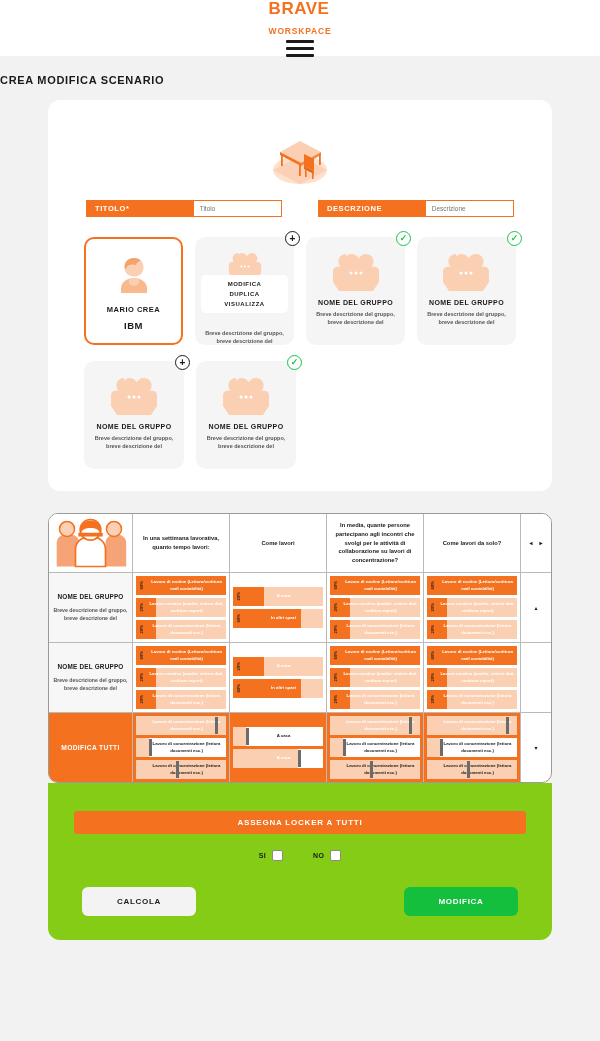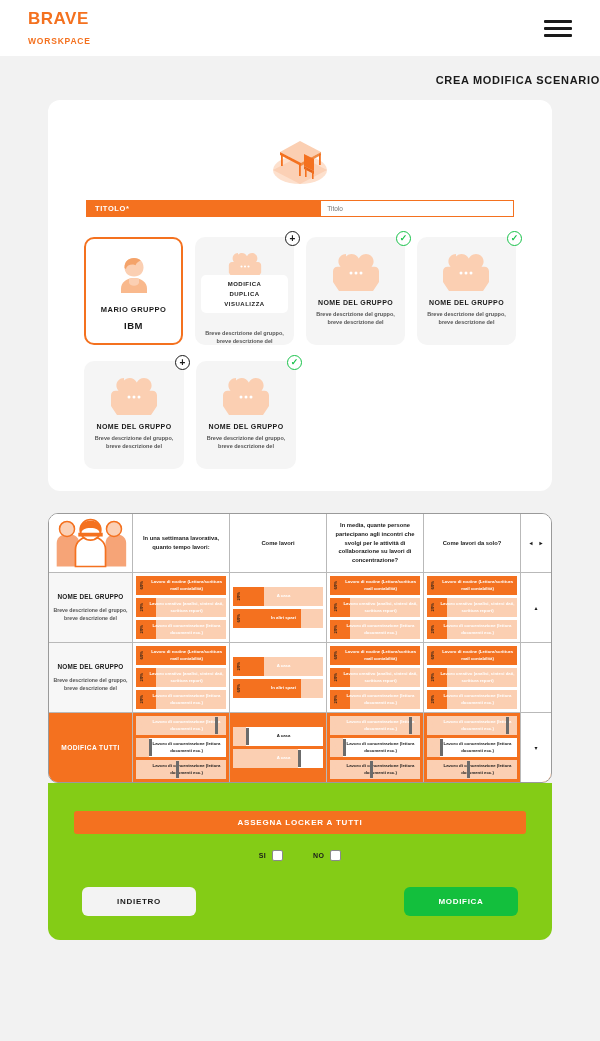--- a/index.html
+++ b/index.html
@@ -12,20 +12,21 @@
   }
 
   
   .topbar {
     height: 56px;
     background: #ffffff;
     display: flex;
     align-items: center;
     justify-content: space-between;
     padding: 0 28px;
+    flex-direction: column;
   }
   .logo { line-height: 1; user-select: none; }
   .logo-main {
     font-size: 17px;
     font-weight: bold;
     color: #f4711f;
     letter-spacing: .5px;
     display: block;
   }
   .logo-sub {
@@ -40,21 +41,21 @@
   .hamburger span {
     display: block;
     height: 3px;
     background: #1a1a1a;
     border-radius: 1px;
     margin: 4px 0;
   }
 
   
   .page-title {
-    text-align: right;
+    text-align: left;
     font-size: 11px;
     font-weight: bold;
     color: #1a1a1a;
     letter-spacing: .7px;
     padding: 18px 0 14px;
   }
 
   
   .panel {
     margin: 0 48px;
@@ -439,31 +440,35 @@
       <rect x="41" y="44" width="1.6" height="9" fill="#f4711f"></rect>
       <rect x="48" y="47" width="1.6" height="8" fill="#f4711f"></rect>
     </svg>
   </div>
 
   <div class="fields">
     <div class="field">
       <div class="field-label">TITOLO*</div>
       <input class="field-input" type="text" placeholder="Titolo" style="">
     </div>
+    <div class="field">
+      <div class="field-label">DESCRZIONE</div>
+      <input class="field-input" type="text" placeholder="Descrizione" style="">
+    </div>
   </div>
 
   <div class="cards-row" id="cards-row-1">
       <div class="gcard selected">
         <svg width="46" height="46" viewBox="0 0 46 46">
     <path d="M23 7c-6 0-9.5 4-9.5 9.5 0 5 3.5 9 9.5 9s9.5-4 9.5-9C32.5 11 29 7 23 7z" fill="#fbcfb2"></path>
     <path d="M13.5 16.5c0-6 4-9.5 9.5-9.5 3 0 5.2 1 6.7 2.6-2 .6-4.2 2.4-5.2 4.6-1.3-1-4.8-1.2-7.2.3-1.2.8-2 2.2-2.3 3.6-.9-.4-1.5-1-1.5-1.6z" fill="#f4a36a"></path>
     <path d="M23 27c-7.2 0-13 4.4-13 10.5V42h26v-4.5C36 31.4 30.2 27 23 27z" fill="#f9b98d"></path>
     <path d="M18 27.8c1.5-.5 3.2-.8 5-.8s3.5.3 5 .8v3.4c0 2-2.2 3.6-5 3.6s-5-1.6-5-3.6z" fill="#fbcfb2"></path>
   </svg>
-        <div class="u-name">MARIO GRUPPO</div>
+        <div class="u-name">MARIO CREA</div>
         <div class="u-org">IBM</div>
       </div>
       <div class="gcard">
         <div class="badge plus">+</div>
         <svg width="54" height="42" viewBox="0 0 54 42">
     <path d="M17 3c-4.3 0-7.6 3.3-7.6 7.5 0 2 .8 3.9 2.1 5.2H8.5C6 15.7 4 17.7 4 20.2V31l6 9h34l6-9V20.2c0-2.5-2-4.5-4.5-4.5h-3c1.3-1.3 2.1-3.2 2.1-5.2C44.6 6.3 41.3 3 37 3c-3.2 0-6 1.9-7.2 4.6C28.5 4.9 25.8 3 22.6 3c-2.2 0-4.2.9-5.6 2.4z" fill="#fbcfb2"></path>
     <circle cx="22" cy="22" r="1.5" fill="#ffffff"></circle>
     <circle cx="27" cy="22" r="1.5" fill="#ffffff"></circle>
     <circle cx="32" cy="22" r="1.5" fill="#ffffff"></circle>
   </svg>
@@ -785,16 +790,16 @@
       <label>SI</label>
       <div class="cbox"></div>
     </div>
     <div class="choice">
       <label>NO</label>
       <div class="cbox"></div>
     </div>
   </div>
 
   <div class="footer-btns">
-    <button class="btn btn-back">INDIETRO</button>
+    <button class="btn btn-back">CALCOLA</button>
     <button class="btn btn-calc">MODIFICA</button>
   </div>
 </div>
 
 </body></html>

